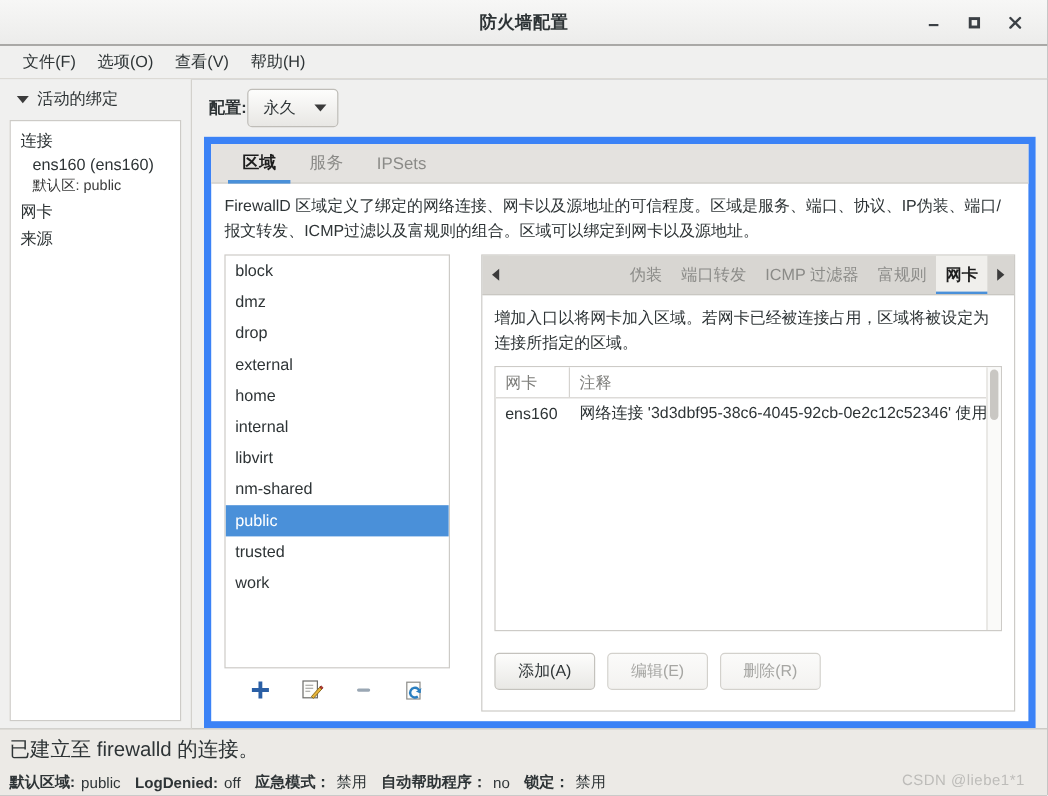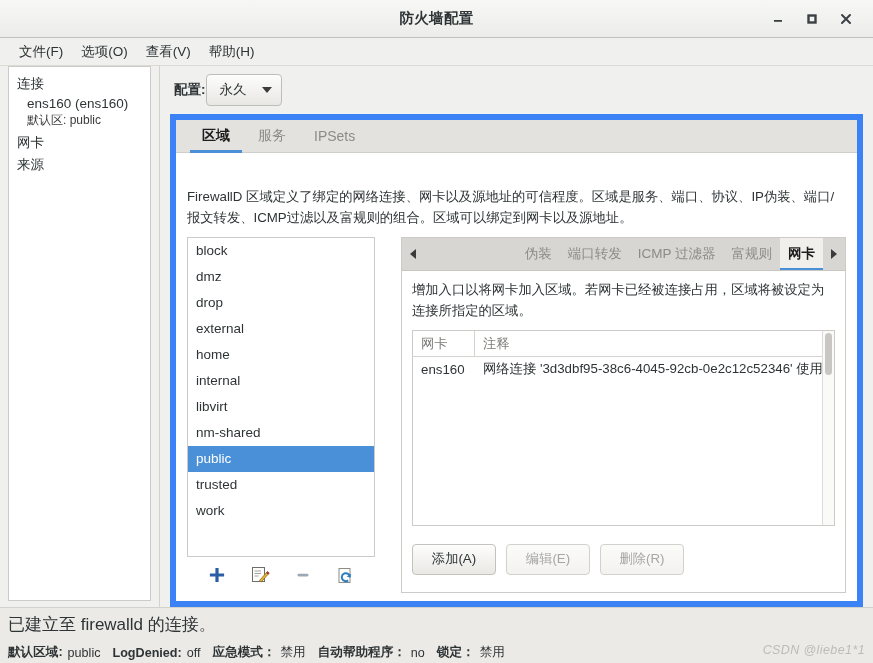--- a/index.html
+++ b/index.html
@@ -242,21 +242,20 @@
     height: 3px;
     background: #4a90d9;
   }
   .outer-body {
     flex: 1 1 auto;
     display: flex;
     flex-direction: column;
     min-height: 0;
     padding: 9px 11px 8px 11px;
     box-sizing: border-box;
-    margin-top: 25px;
   }
   .zone-desc {
     font-size: 13.3px;
     line-height: 1.55;
     color: #2e3436;
     margin-bottom: 9px;
   }
   .cols {
     flex: 1 1 auto;
     display: flex;
@@ -493,26 +492,25 @@
     align-items: center;
     gap: 5px;
     font-size: 12.6px;
     color: #2e3436;
     flex-wrap: nowrap;
   }
   .sb-key { font-weight: bold; white-space: nowrap; }
   .sb-val { white-space: nowrap; margin-right: 7px; }
   .watermark {
     position: absolute;
-    right: 8px;
+    right: 19px;
     bottom: 6px;
     font-size: 12.5px;
     color: #bdbcb9;
     letter-spacing: 0.4px;
-    font-style: italic;
   }
 </style>
 </head>
 <body>
 
 <div id="app">
 
   <div class="titlebar">
     <div class="title-text">防火墙配置</div>
     <div class="win-buttons">
@@ -537,20 +535,24 @@
   <div class="menubar">
     <div class="menu-item">文件(F)</div>
     <div class="menu-item">选项(O)</div>
     <div class="menu-item">查看(V)</div>
     <div class="menu-item">帮助(H)</div>
   </div>
 
   <div class="main">
 
     <div class="leftpane">
+      <div class="bindings-header">
+        <span class="chev-down"></span>
+        <span>活动的绑定</span>
+      </div>
       <div class="bindings-list">
         <div class="bind-group">连接</div>
         <div class="bind-child">ens160 (ens160)</div>
         <div class="bind-sub">默认区: public</div>
         <div class="bind-group">网卡</div>
         <div class="bind-group">来源</div>
       </div>
 
     </div>
 

